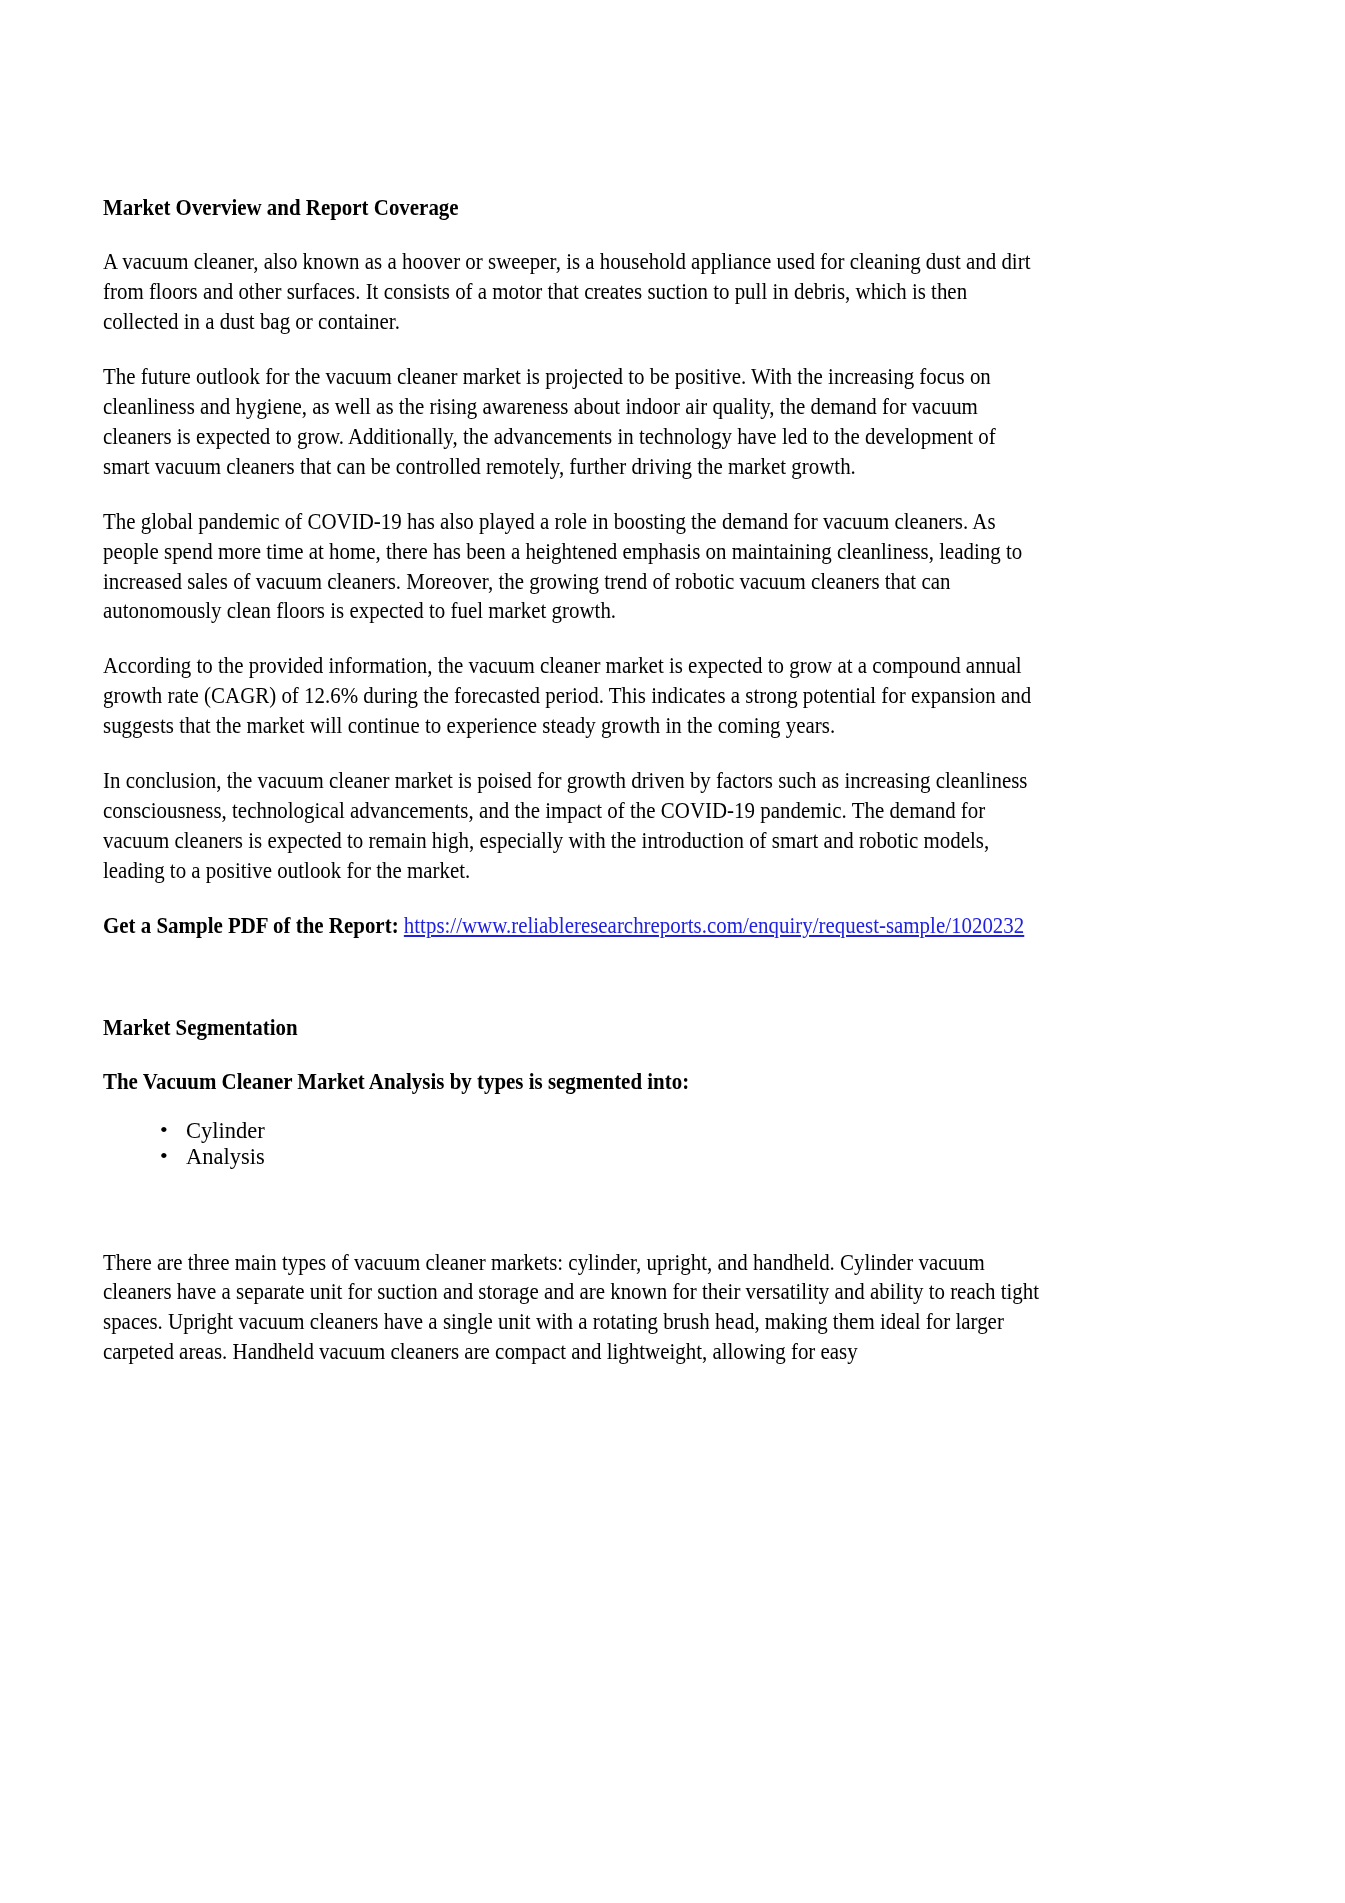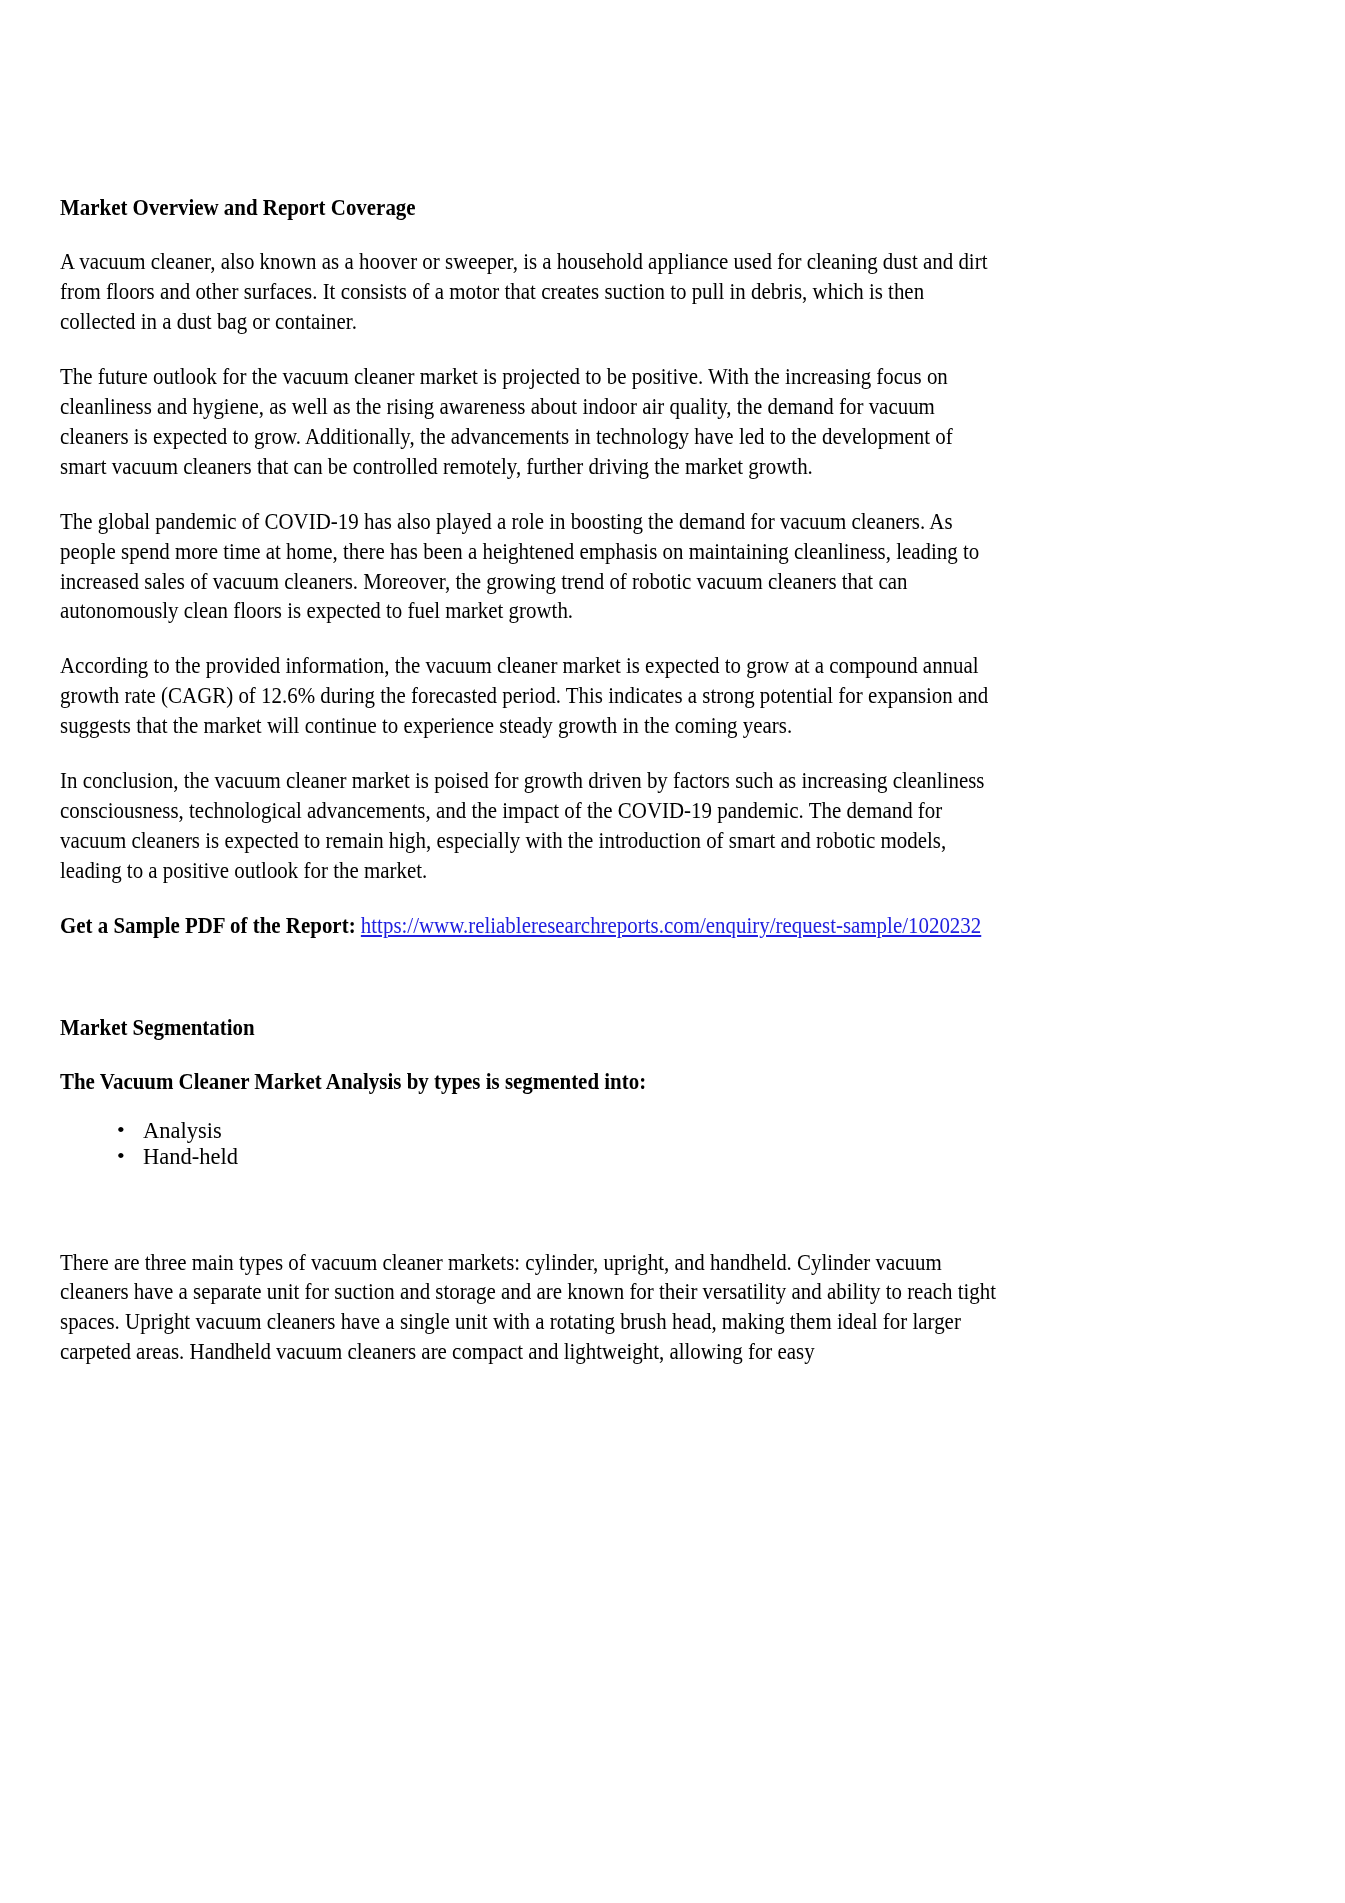--- a/index.html
+++ b/index.html
@@ -14,21 +14,21 @@
     font-family: "Liberation Serif", "DejaVu Serif", serif;
     color: #000000;
     -webkit-font-smoothing: antialiased;
   }
   .page {
     position: relative;
     width: 1327px;
     height: 1903px;
     background: #ffffff;
     box-sizing: border-box;
-    padding: 150px 322px 0 60px;
+    padding: 150px 322px 0 103px;
   }
   .doc-title {
     font-size: 45px;
     font-weight: bold;
     line-height: 1.16;
     letter-spacing: -0.2px;
     margin: 0 0 0 0;
     transform: scaleX(0.93);
     transform-origin: left top;
     width: 1010px;
@@ -122,21 +122,21 @@
 
   <div class="section-heading">Market Segmentation</div>
 
   <div class="sp-heading-gap"></div>
 
   <div class="section-heading">The Vacuum Cleaner Market Analysis by types is segmented into:</div>
 
   <div class="sp-list-gap"></div>
 
   <ul class="bullet-list">
+    <li>Cylinder</li>
     <li>Analysis</li>
-    <li>Hand-held</li>
   </ul>
 
   <div class="sp-after-list"></div>
 
   <p class="body-para">There are three main types of vacuum cleaner markets: cylinder, upright, and handheld. Cylinder vacuum cleaners have a separate unit for suction and storage and are known for their versatility and ability to reach tight spaces. Upright vacuum cleaners have a single unit with a rotating brush head, making them ideal for larger carpeted areas. Handheld vacuum cleaners are compact and lightweight, allowing for easy</p>
 
 </div>
 
 </body></html>

